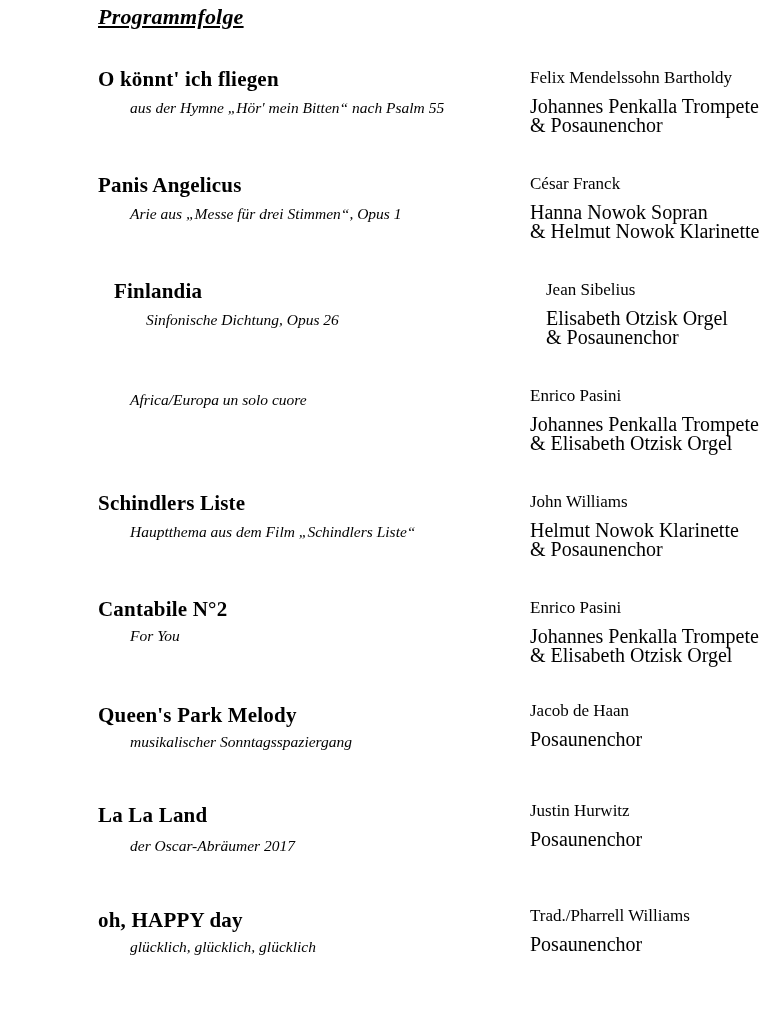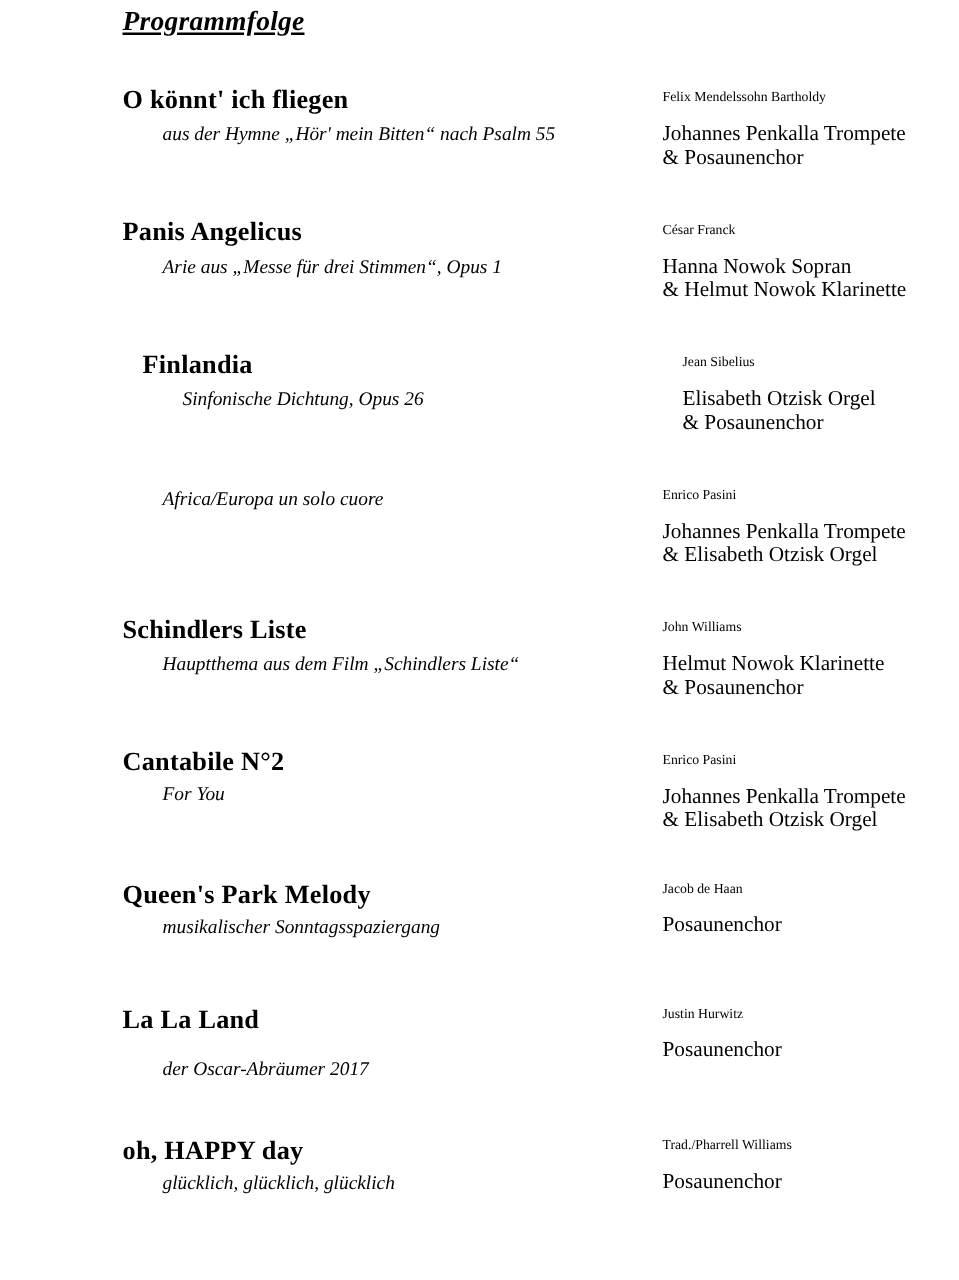--- a/index.html
+++ b/index.html
@@ -66,27 +66,27 @@
   }
   .piece-sub {
     font-family: "Liberation Serif", serif;
     font-style: italic;
     font-size: 15.5px;
     line-height: 20px;
     margin: 6px 0 0 32px;
   }
   .composer {
     font-family: "Liberation Serif", serif;
-    font-size: 11px;
+    font-size: 17px;
     line-height: 22px;
     margin: 1px 0 0 0;
   }
   .performers {
     font-family: "Liberation Serif", serif;
-    font-size: 17px;
+    font-size: 20px;
     line-height: 19px;
     margin: 8px 0 0 0;
     white-space: pre-line;
   }
 </style>
 </head>
 <body>
 
 <div class="page">
 
@@ -172,21 +172,21 @@
       </div>
       <div class="right-col">
         <div class="composer" style="margin-top:-2px;">Jacob de Haan</div>
         <div class="performers">Posaunenchor</div>
       </div>
     </div>
 
     <div class="program-item" style="position:absolute; top:736px; left:0; width:767px;">
       <div class="left-col">
         <div class="piece-title">La La Land</div>
-        <div class="piece-sub" style="margin-top:18px;">der Oscar-Abräumer 2017</div>
+        <div class="piece-sub" style="margin-top:8px;">der Oscar-Abräumer 2017</div>
       </div>
       <div class="right-col">
         <div class="composer" style="margin-top:-2px;">Justin Hurwitz</div>
         <div class="performers">Posaunenchor</div>
       </div>
     </div>
 
     <div class="program-item" style="position:absolute; top:841px; left:0; width:767px;">
       <div class="left-col">
         <div class="piece-title">oh, HAPPY day</div>

